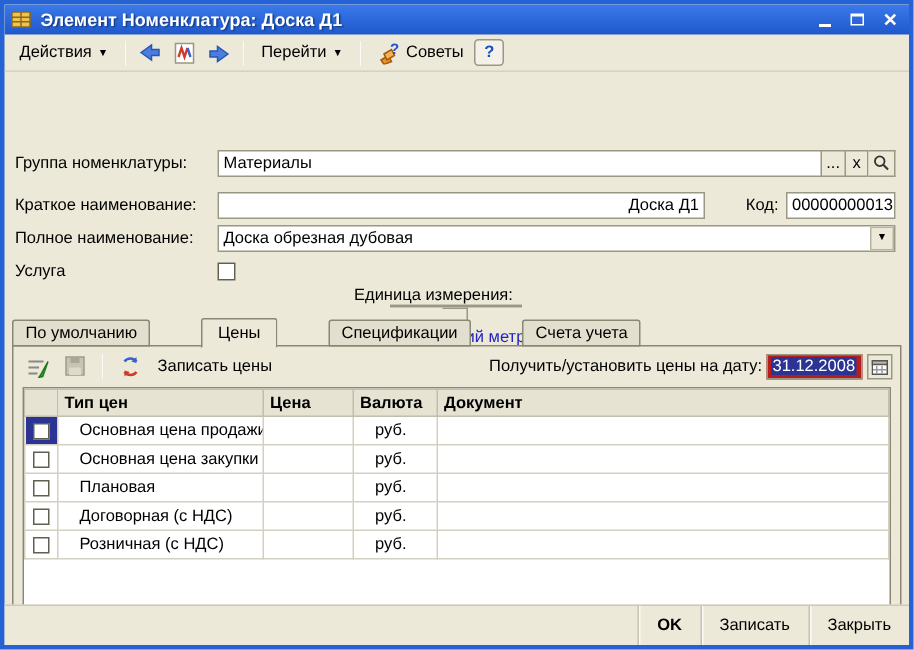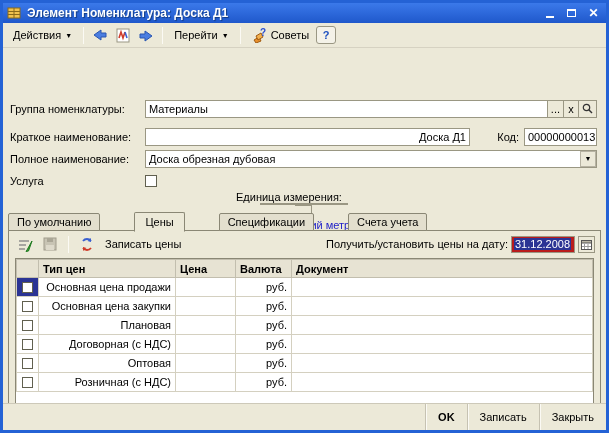--- a/index.html
+++ b/index.html
@@ -55,21 +55,21 @@
   .datefield { width:64px; height:17px; background:#b91c1c; border:1px solid #9a9783; padding:3px 2px;
                display:flex; align-items:center; }
   .datefield span { background:var(--sel); color:#fff; padding:0 1px; }
   .calbtn { width:17px; height:17px; border:1px solid #9a9783; background:#ece9d8;
             display:flex; align-items:center; justify-content:center; }
   .tablewrap { position:absolute; top:27px; left:6px; right:6px; bottom:7px;
                background:#fff; border:1px solid #8a8775; overflow:hidden; }
   table { border-collapse:collapse; width:100%; table-layout:fixed; }
   th { background:#e7e3d3; border:1px solid #c2beae; font-weight:bold; text-align:left;
        padding:2px 4px; height:18px; overflow:hidden; white-space:nowrap; }
-  td { border:1px solid #d4d0c0; height:19px; padding:1px 4px; overflow:hidden; white-space:nowrap;text-align:right; }
+  td { border:1px solid #d4d0c0; height:19px; padding:1px 14px; overflow:hidden; white-space:nowrap; }
   td.chk { text-align:center; padding:1px 2px; }
   td.chk.selcell { background:var(--sel); }
   td.chk .cbx { width:11px; height:11px; vertical-align:middle; }
   
   .footer { position:absolute; bottom:0; left:0; right:0; height:27px; border-top:1px solid #cdc9b9;
             display:flex; justify-content:flex-end; align-items:stretch; background:#ece9d8; }
   .fbtn { display:flex; align-items:center; padding:0 12px; border-left:1px solid #c6c2b2;
           box-shadow:1px 0 0 #fbfaf4 inset; }
   .fbtn.ok { font-weight:bold; }
 </style>
@@ -266,27 +266,20 @@
               </tr>
               <tr>
                 <td class="chk"><span class="cbx"></span></td>
                 <td>Договорная (с НДС)</td>
                 <td></td>
                 <td>руб.</td>
                 <td></td>
               </tr>
               <tr>
                 <td class="chk"><span class="cbx"></span></td>
-                <td>Оптовая</td>
-                <td></td>
-                <td>руб.</td>
-                <td></td>
-              </tr>
-              <tr>
-                <td class="chk"><span class="cbx"></span></td>
                 <td>Розничная (с НДС)</td>
                 <td></td>
                 <td>руб.</td>
                 <td></td>
               </tr>
             </tbody>
         </table>
       </div>
     </div>
 

